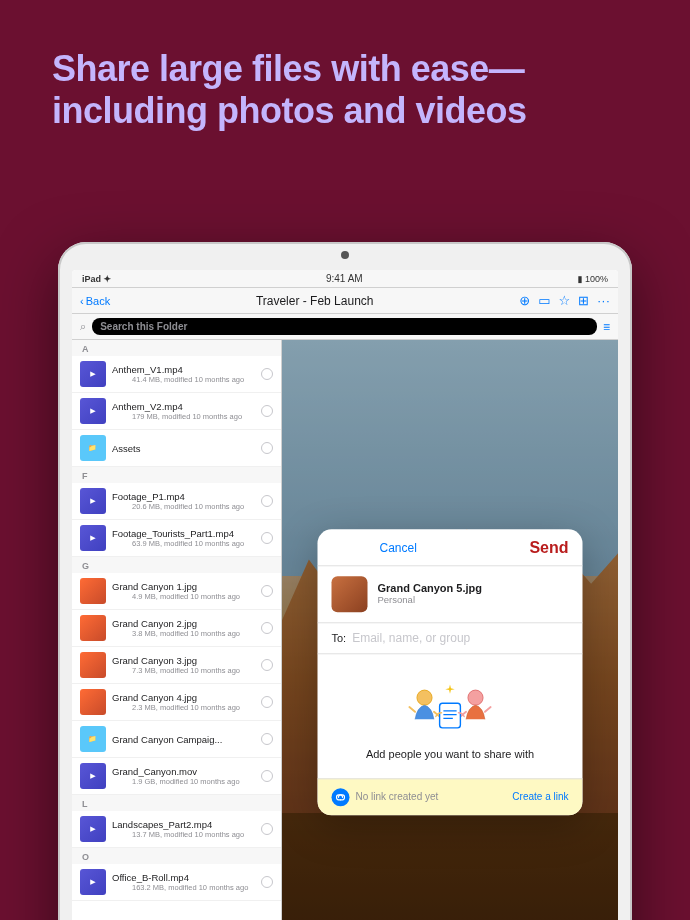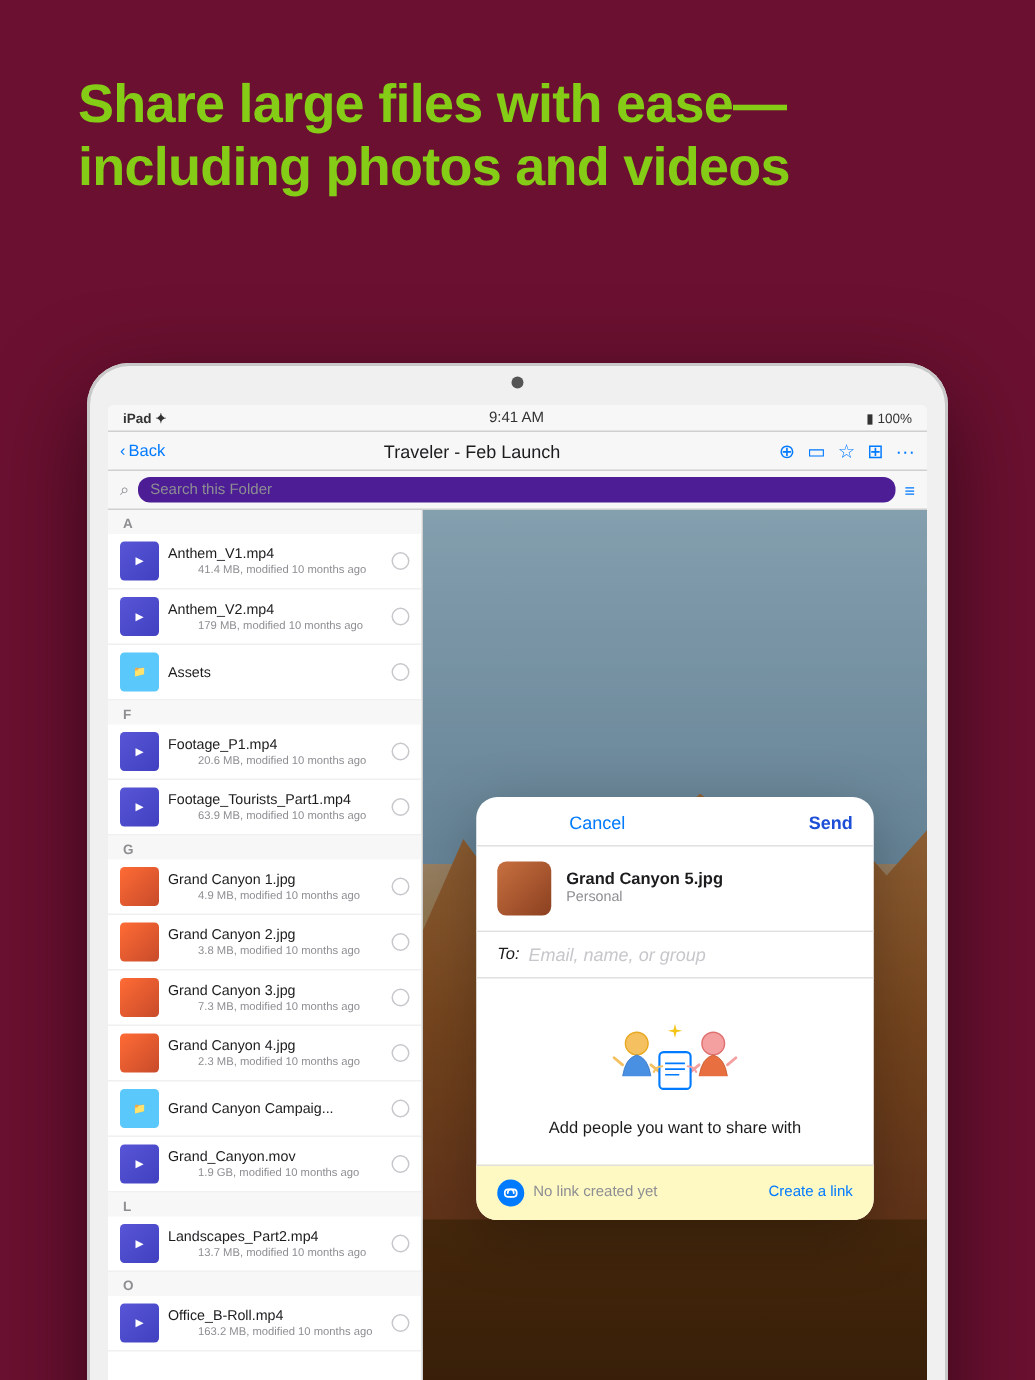--- a/index.html
+++ b/index.html
@@ -10,21 +10,21 @@
       font-family: -apple-system, BlinkMacSystemFont, 'Helvetica Neue', Arial, sans-serif;
       overflow: hidden;
       position: relative;
     }
 
     .hero-text {
       position: absolute;
       top: 48px;
       left: 52px;
       right: 52px;
-      color: #84cc16;
+      color: #c4b5fd;
       font-size: 36px;
       font-weight: 700;
       line-height: 1.18;
       letter-spacing: -0.5px;
     }
 
     
     .ipad-frame {
       position: absolute;
       top: 242px;
@@ -112,26 +112,27 @@
       background: #f7f7f7;
       border-bottom: 0.5px solid #d0d0d0;
       gap: 6px;
     }
     .search-icon-wrap {
       color: #8e8e93;
       font-size: 11px;
     }
     .search-input-field {
       flex: 1;
-      background: #4c1d95;
+      background: #000000;
       border: none;
       border-radius: 8px;
       padding: 3px 8px;
       font-size: 10px;
       color: #8e8e93;
+      font-weight: bold;
     }
     .list-icon { color: #007aff; font-size: 12px; }
 
     
     .content-area {
       display: flex;
       height: calc(100% - 70px);
     }
 
     
@@ -246,22 +247,22 @@
       align-items: center;
       padding: 10px 14px 8px;
       border-bottom: 0.5px solid #e0e0e0;
     }
     .modal-cancel {
       color: #007aff;
       font-size: 12px;
       margin-left: 48px;
     }
     .modal-send {
-      color: #1d4ed8;
-      font-size: 12px;
+      color: #b91c1c;
+      font-size: 16px;
       font-weight: 600;
     }
 
     .modal-file-info {
       display: flex;
       align-items: center;
       gap: 10px;
       padding: 10px 14px;
       border-bottom: 0.5px solid #e0e0e0;
     }
@@ -274,21 +275,20 @@
     }
     .modal-file-name { font-size: 11px; font-weight: 600; color: #1c1c1e; }
     .modal-file-location { font-size: 9.5px; color: #8e8e93; }
 
     .modal-to-row {
       display: flex;
       align-items: center;
       padding: 8px 14px;
       border-bottom: 0.5px solid #e0e0e0;
       gap: 6px;
-      font-style: italic;
     }
     .modal-to-label { font-size: 11px; color: #1c1c1e; font-weight: 500; }
     .modal-to-input {
       flex: 1;
       font-size: 12px;
       color: #c7c7cc;
       border: none;
       outline: none;
     }
 

